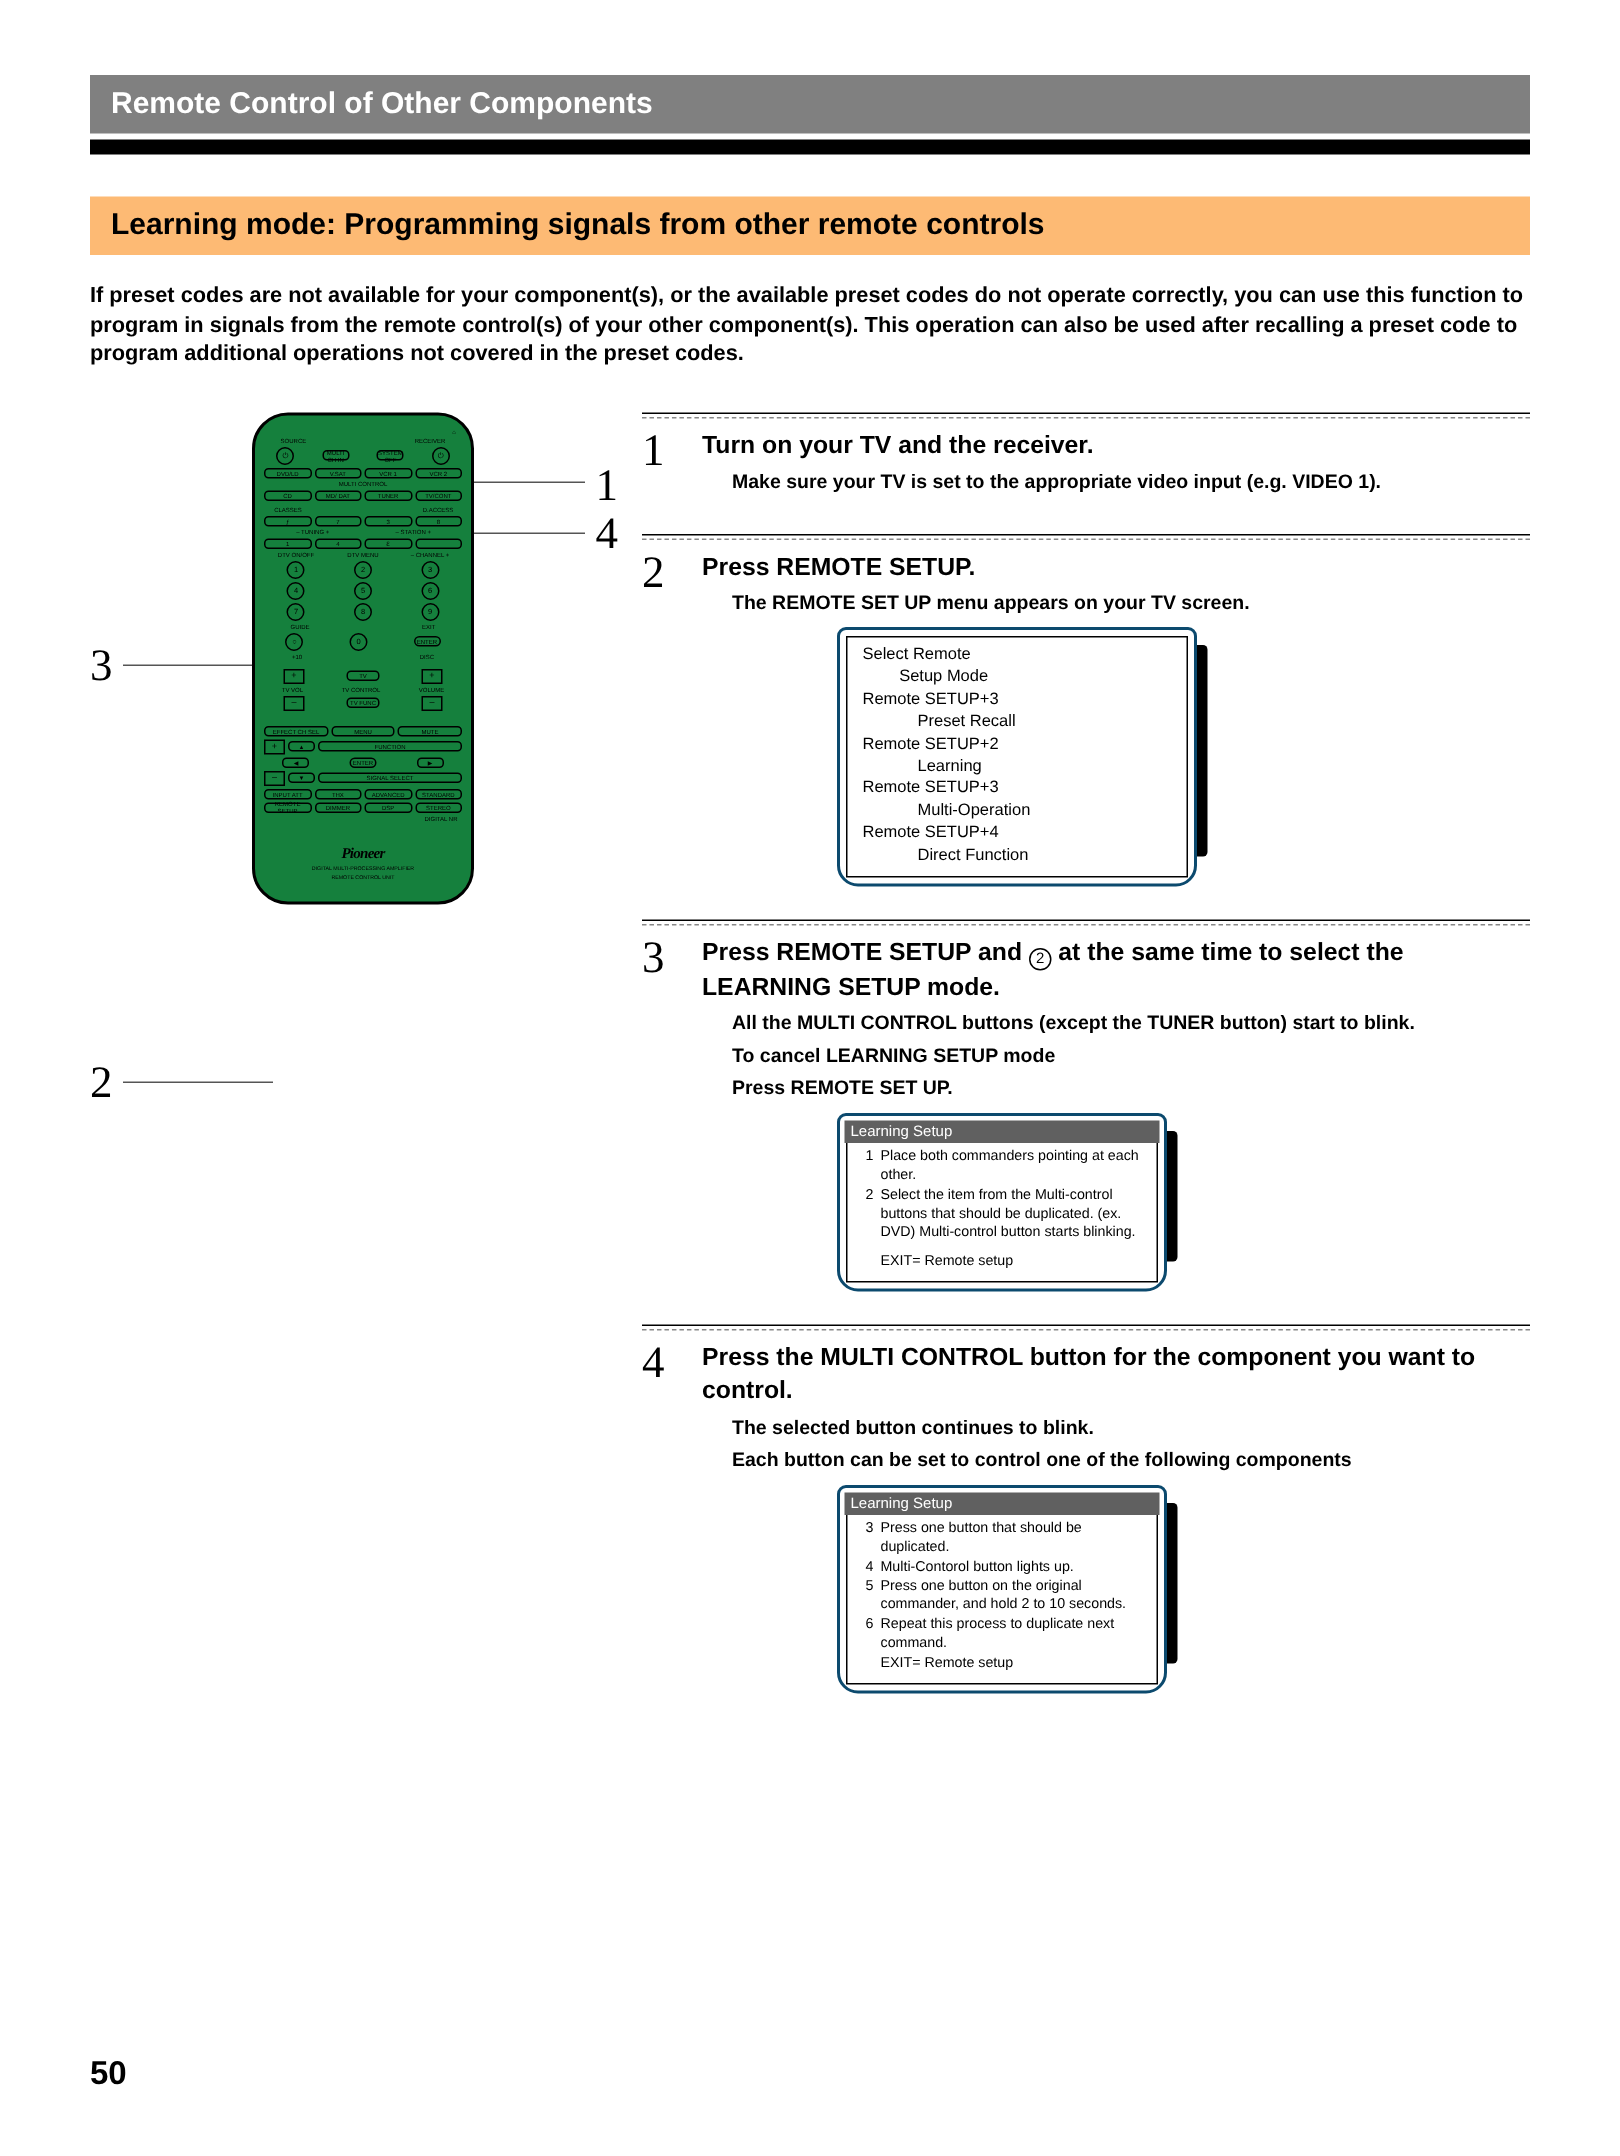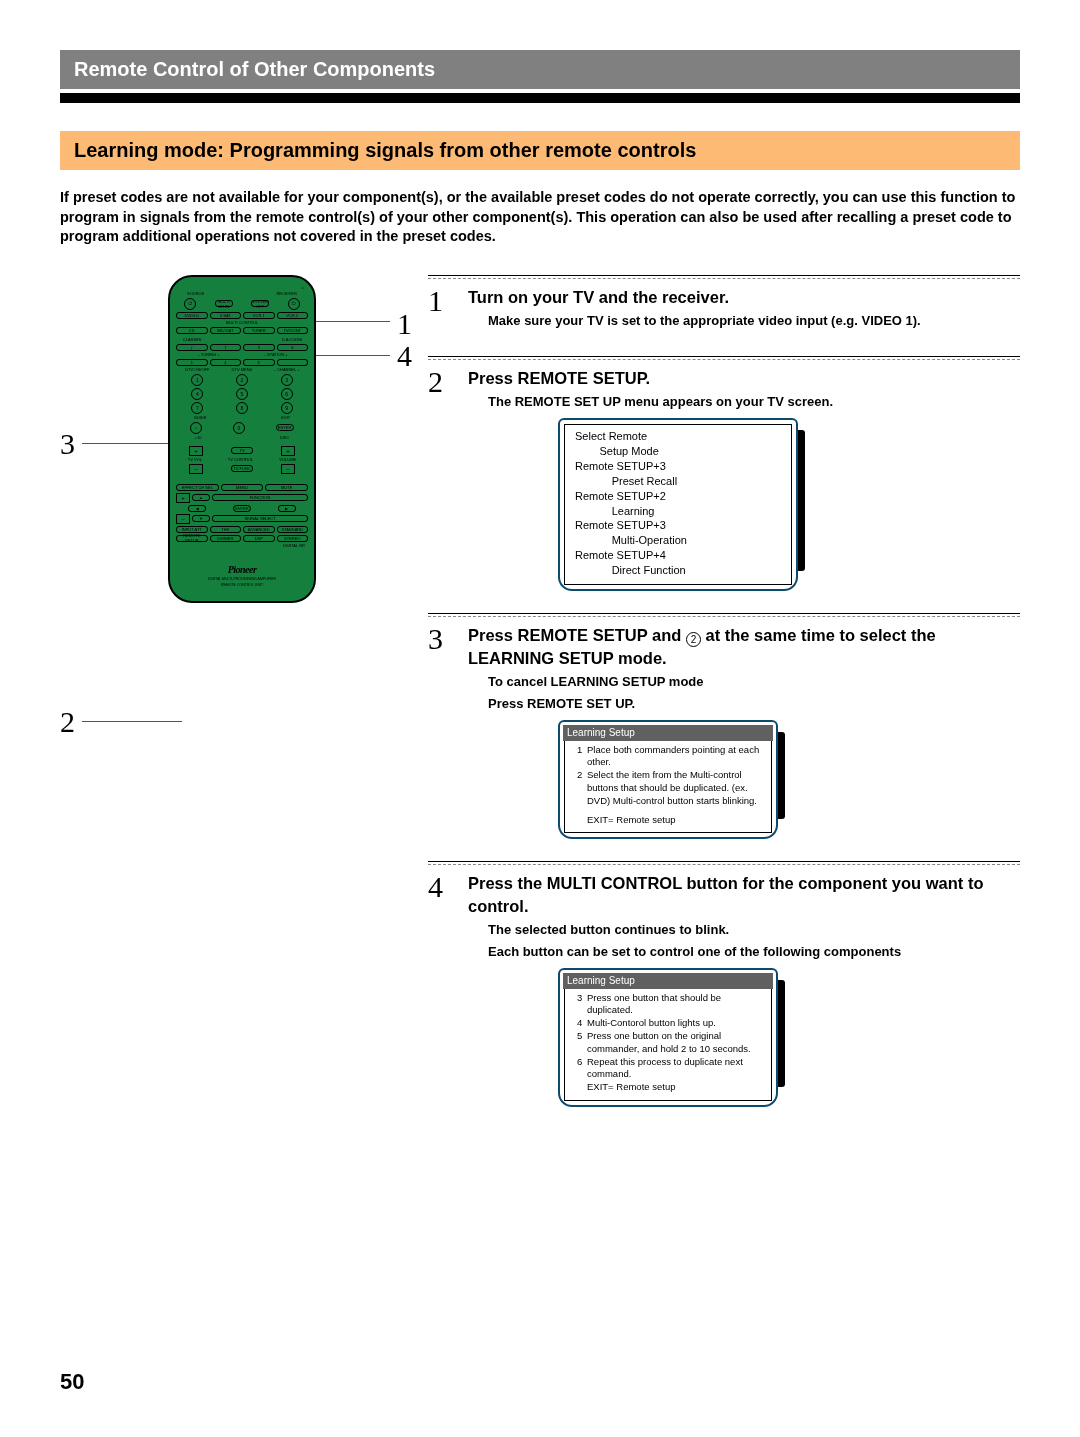--- a/index.html
+++ b/index.html
@@ -396,20 +396,21 @@
           </div>
         </div>
       </div>
 
       <div class="step">
         <div class="step-num">3</div>
         <div class="step-body">
           <div class="step-title">
             <span>Press REMOTE SETUP and </span><span class="inline-icon">2</span><span> at the same time to select the LEARNING SETUP mode.</span>
           </div>
+          <div class="step-detail">All the MULTI CONTROL  buttons (except the TUNER button) start to blink.</div>
           <div class="step-detail">To cancel LEARNING SETUP mode</div>
           <div class="step-detail">Press REMOTE SET UP.</div>
           <div class="tv-frame tv-small">
             <div class="tv-inner">
               <div class="tv-header">Learning Setup</div>
               <div class="tv-list" id="tv2">
                   <div class="item">
                     <div class="ix">1</div>
                     <div class="tx">Place both commanders pointing at each other.</div>
                   </div>

